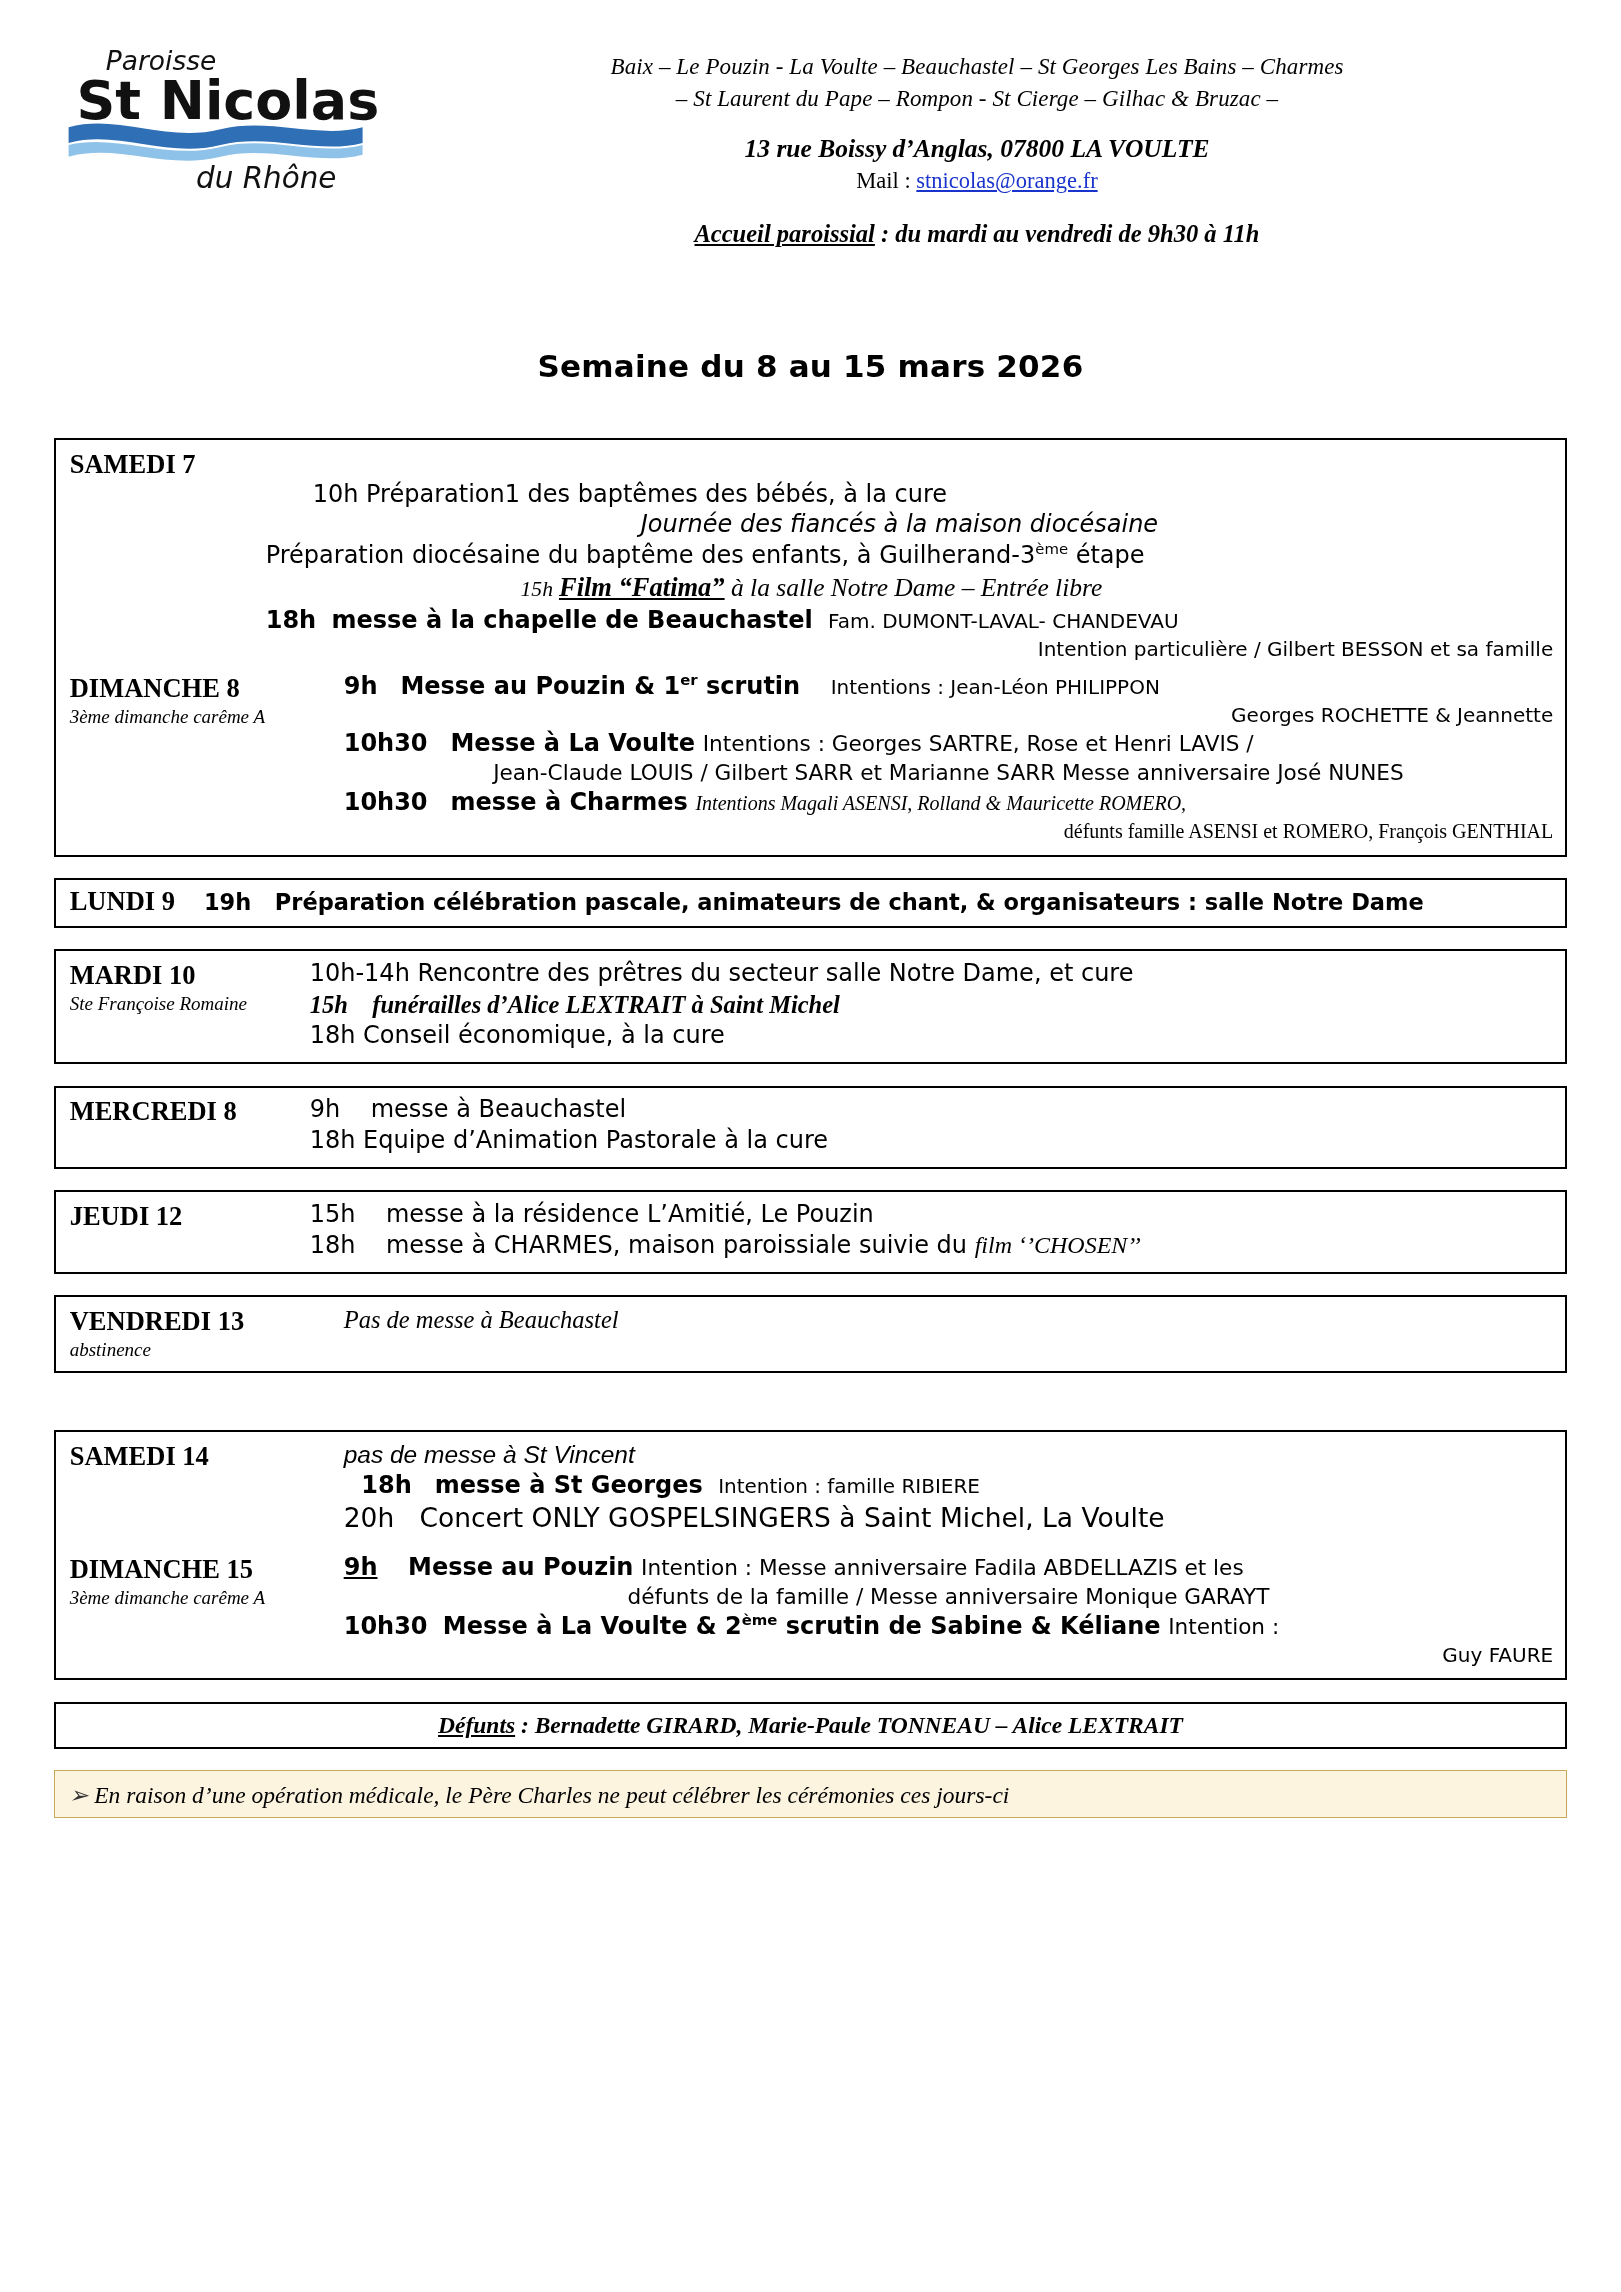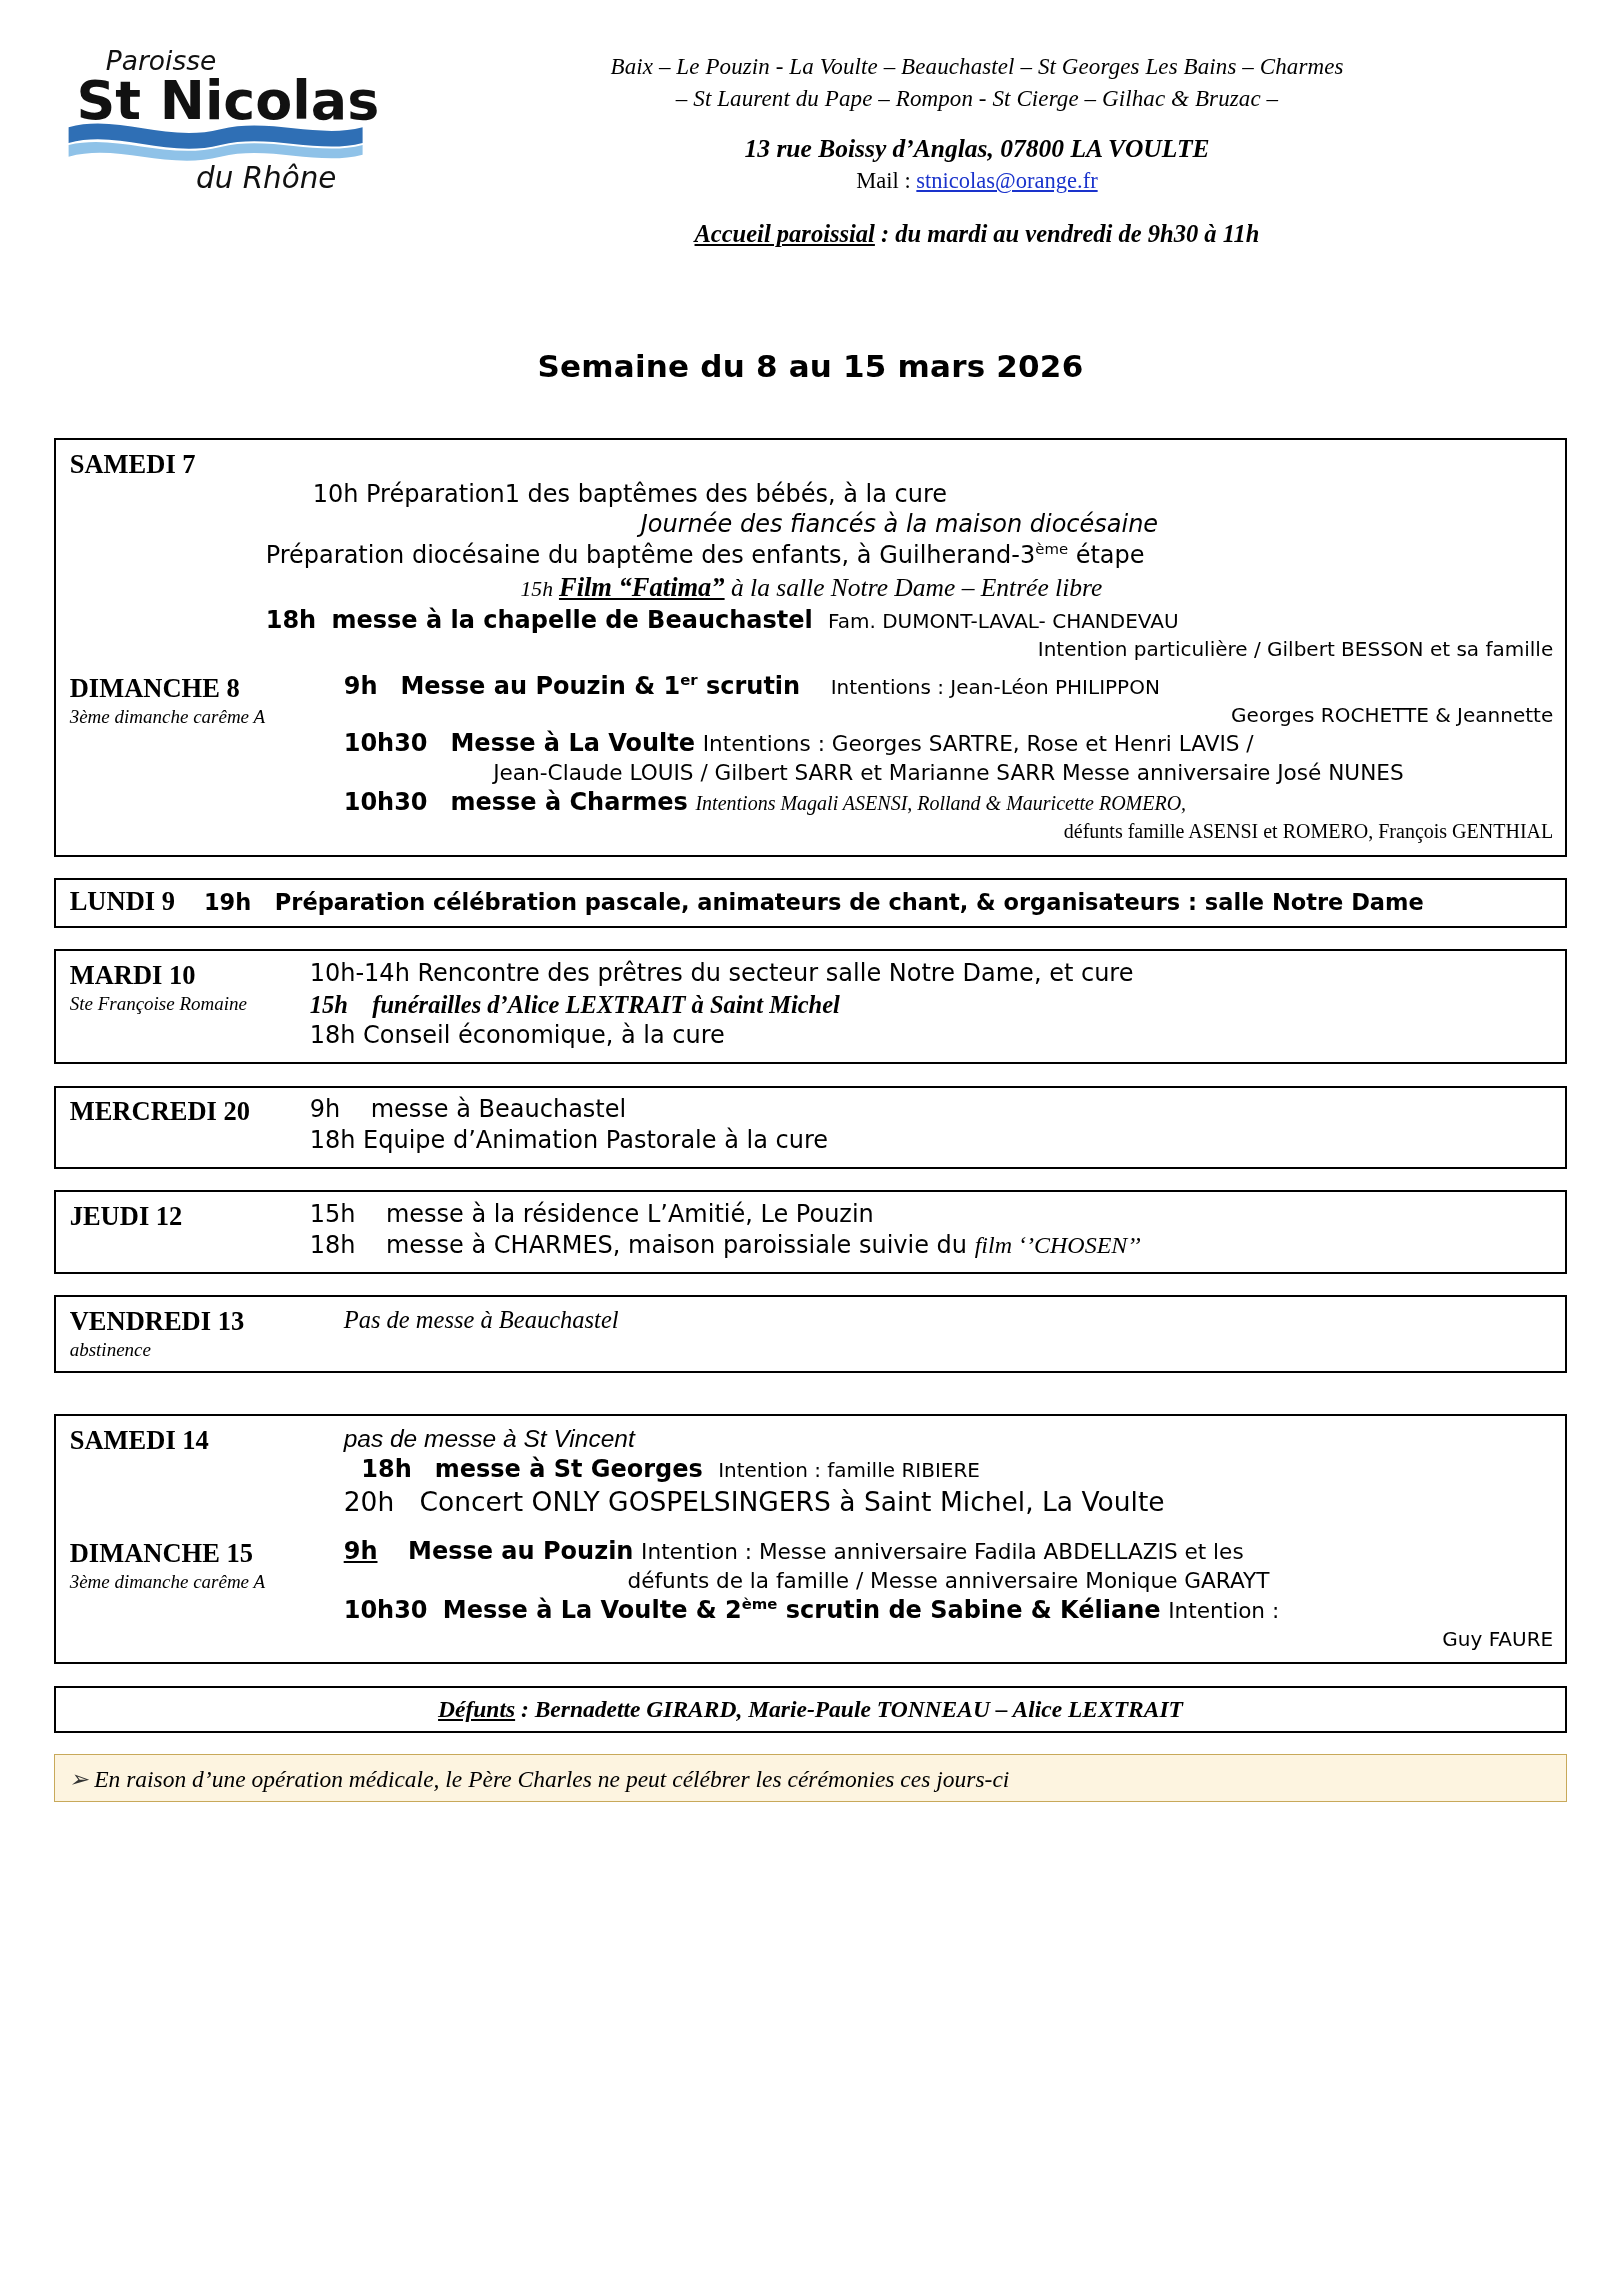--- a/index.html
+++ b/index.html
@@ -247,21 +247,21 @@
           <div class="line sans">10h-14h Rencontre des prêtres du secteur salle Notre Dame, et cure</div>
           <div class="line b i" style="font-family:'Liberation Serif',serif;font-size:24.5px"><span>15h</span>&nbsp;&nbsp;&nbsp;&nbsp;<span>funérailles d’Alice LEXTRAIT à Saint Michel</span></div>
           <div class="line sans">18h   Conseil économique, à la cure</div>
         </div>
       </div>
     </div>
 
     <div class="block">
       <div class="row">
         <div class="daycol narrow">
-          <div class="dayname">MERCREDI 20</div>
+          <div class="dayname">MERCREDI 8</div>
         </div>
         <div class="content">
           <div class="line sans"><span>9h</span>&nbsp;&nbsp;&nbsp;&nbsp;<span>messe à Beauchastel</span></div>
           <div class="line sans">18h Equipe d’Animation Pastorale à la cure</div>
         </div>
       </div>
     </div>
 
     <div class="block">
       <div class="row">
@@ -280,21 +280,21 @@
         <div class="daycol med">
           <div class="dayname">VENDREDI 13</div>
           <div class="daysub">abstinence</div>
         </div>
         <div class="content">
           <div class="line i" style="font-family:'Liberation Serif',serif;font-size:24.5px">Pas de messe à Beauchastel</div>
         </div>
       </div>
     </div>
 
-    <div class="block" style="margin-top:41px">
+    <div class="block" style="margin-top:57px">
       <div class="row">
         <div class="daycol med">
           <div class="dayname">SAMEDI 14</div>
         </div>
         <div class="content">
           <div class="line i" style="font-family:Liberation Sans, sans-serif;font-size:24.5px">pas de messe à St Vincent</div>
           <div class="line sans indent1"><span class="b">18h</span>&nbsp;&nbsp;&nbsp;<span class="b">messe à St Georges</span>&nbsp; <span class="small">Intention : famille RIBIERE</span></div>
           <div class="line sans big"><span>20h</span>&nbsp;&nbsp;&nbsp;<span>Concert ONLY GOSPELSINGERS à Saint Michel, La Voulte</span></div>
         </div>
       </div>

